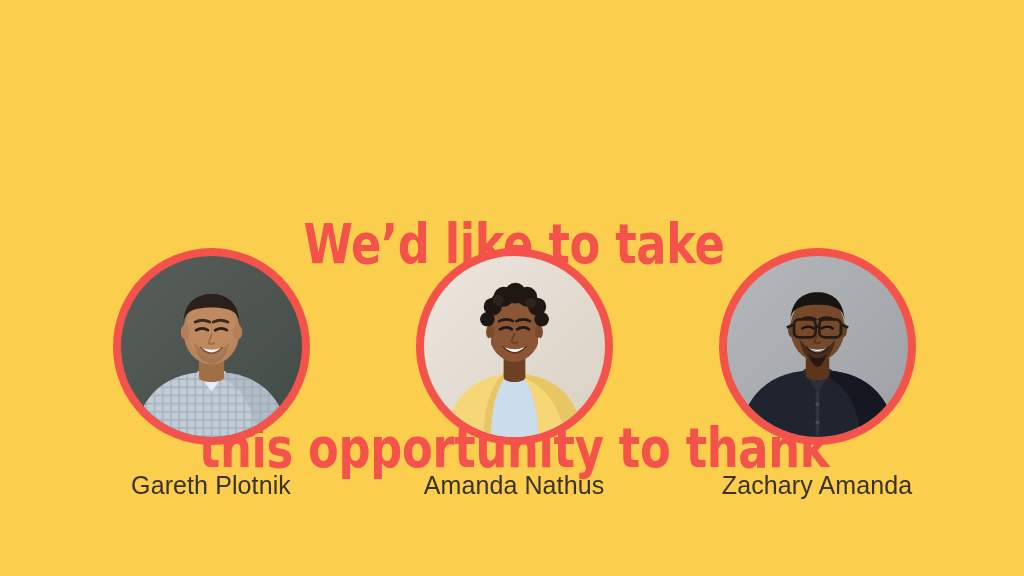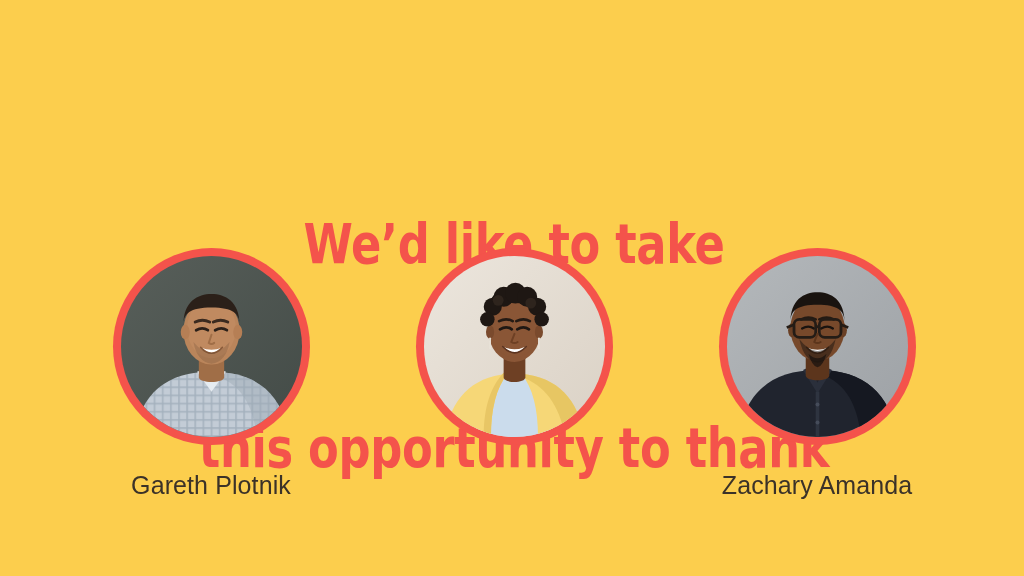--- a/index.html
+++ b/index.html
@@ -196,20 +196,21 @@
             <path d="M84 81 q7 -4.5 13 0" stroke="#1E1713" stroke-width="3" fill="none" stroke-linecap="round"></path>
             <path d="M103 81 q7 -4.5 13 0" stroke="#1E1713" stroke-width="3" fill="none" stroke-linecap="round"></path>
 
             <path d="M100 86 l-3.5 9 q3.5 2.5 7 0" stroke="#6E4024" stroke-width="2.2" fill="none" stroke-linecap="round"></path>
 
             <path d="M87 100 q13 13 26 0 q-13 6 -26 0 Z" fill="#FFFFFF"></path>
             <path d="M87 100 q13 14 26 0" stroke="#5C3420" stroke-width="1.8" fill="none" stroke-linecap="round"></path>
           </svg>
         </div>
       </div>
+      <div class="member-name">Amanda Nathus</div>
     </div>
 
     <div class="member">
       <div class="avatar-ring">
         <div class="avatar-photo">
           <svg viewBox="0 0 200 200" preserveAspectRatio="xMidYMid slice" aria-hidden="true">
             <defs>
               <linearGradient id="bg3" x1="0" y1="0" x2="1" y2="1">
                 <stop offset="0" stop-color="#B4B8BB"></stop>
                 <stop offset="1" stop-color="#9DA1A5"></stop>

